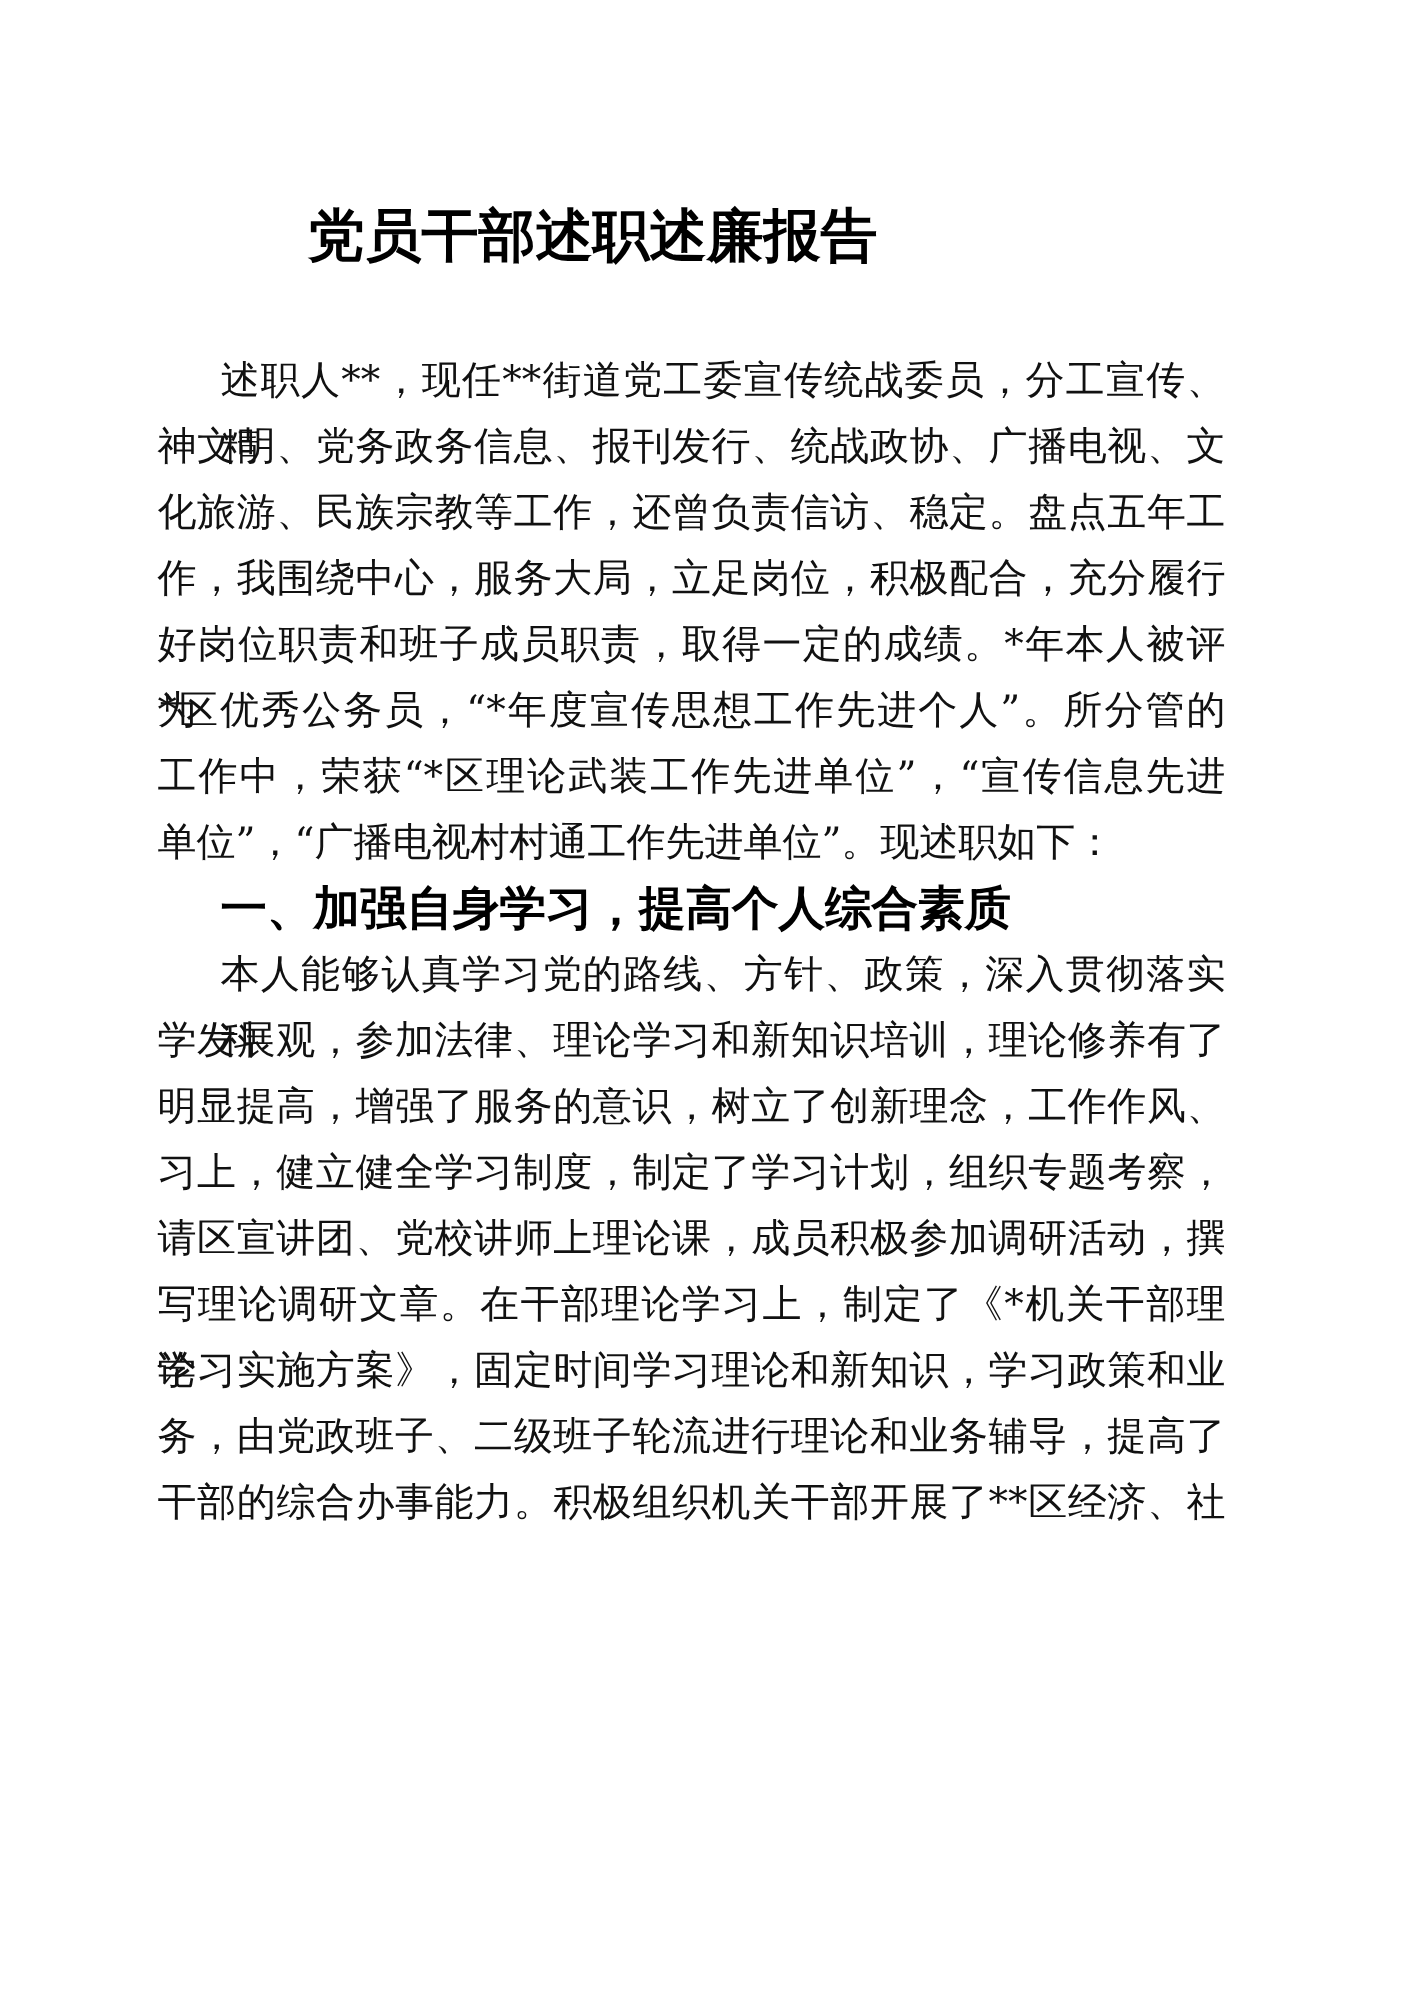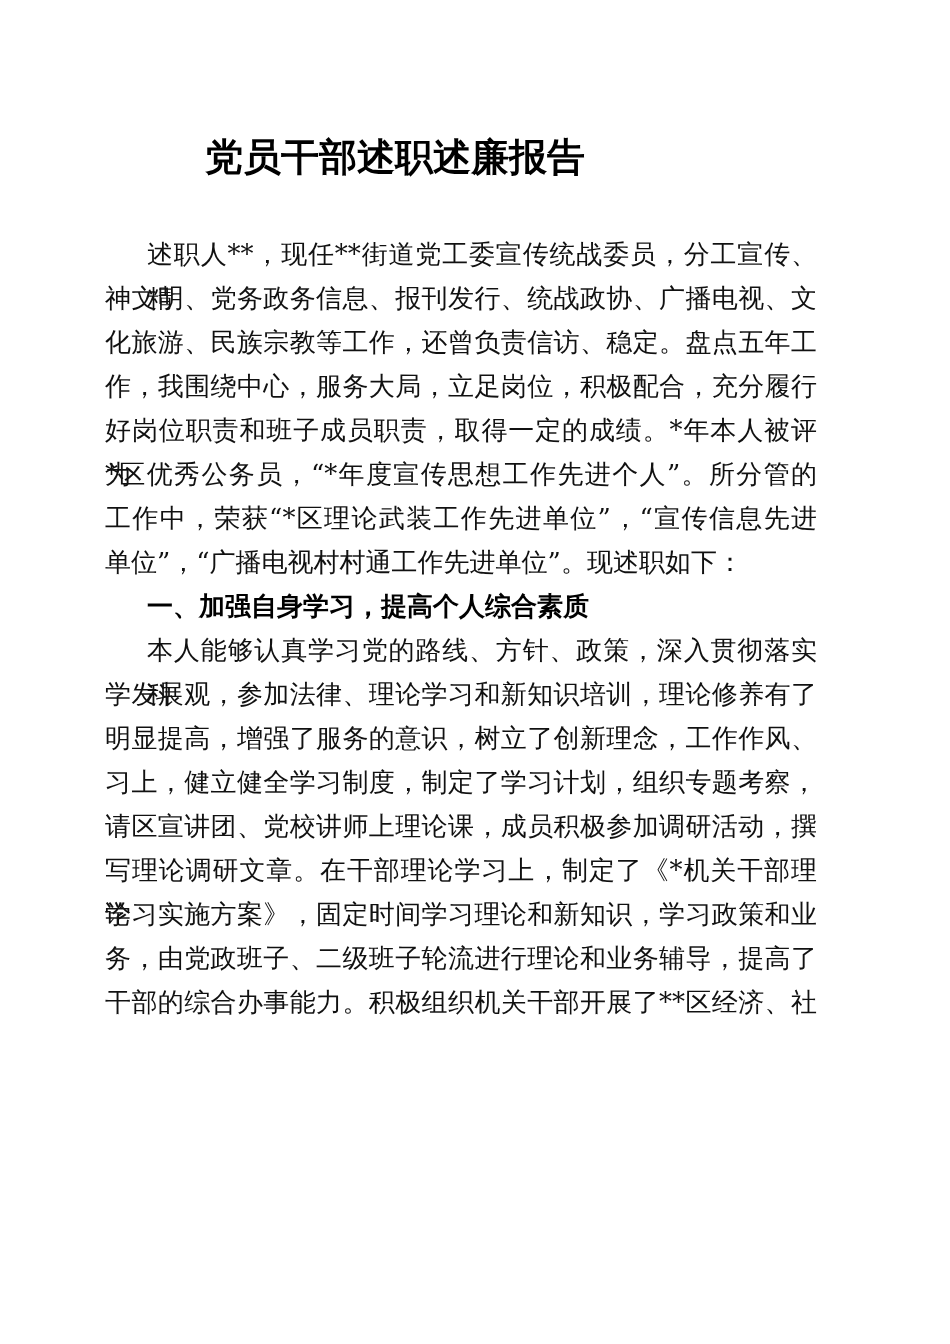--- a/index.html
+++ b/index.html
@@ -50,21 +50,21 @@
   .line.just {
     text-align: justify;
     text-align-last: justify;
   }
   .line.first {
     padding-left: 42px;
   }
   .line.heading {
     font-family: "DejaVu Sans", sans-serif;
     font-weight: bold;
-    font-size: 26px;
+    font-size: 31px;
     color: #000000;
     padding-left: 42px;
     white-space: normal;
   }
 </style>
 </head>
 <body>
 
 <div class="page">
   <div class="doc-title">党员干部述职述廉报告</div>

